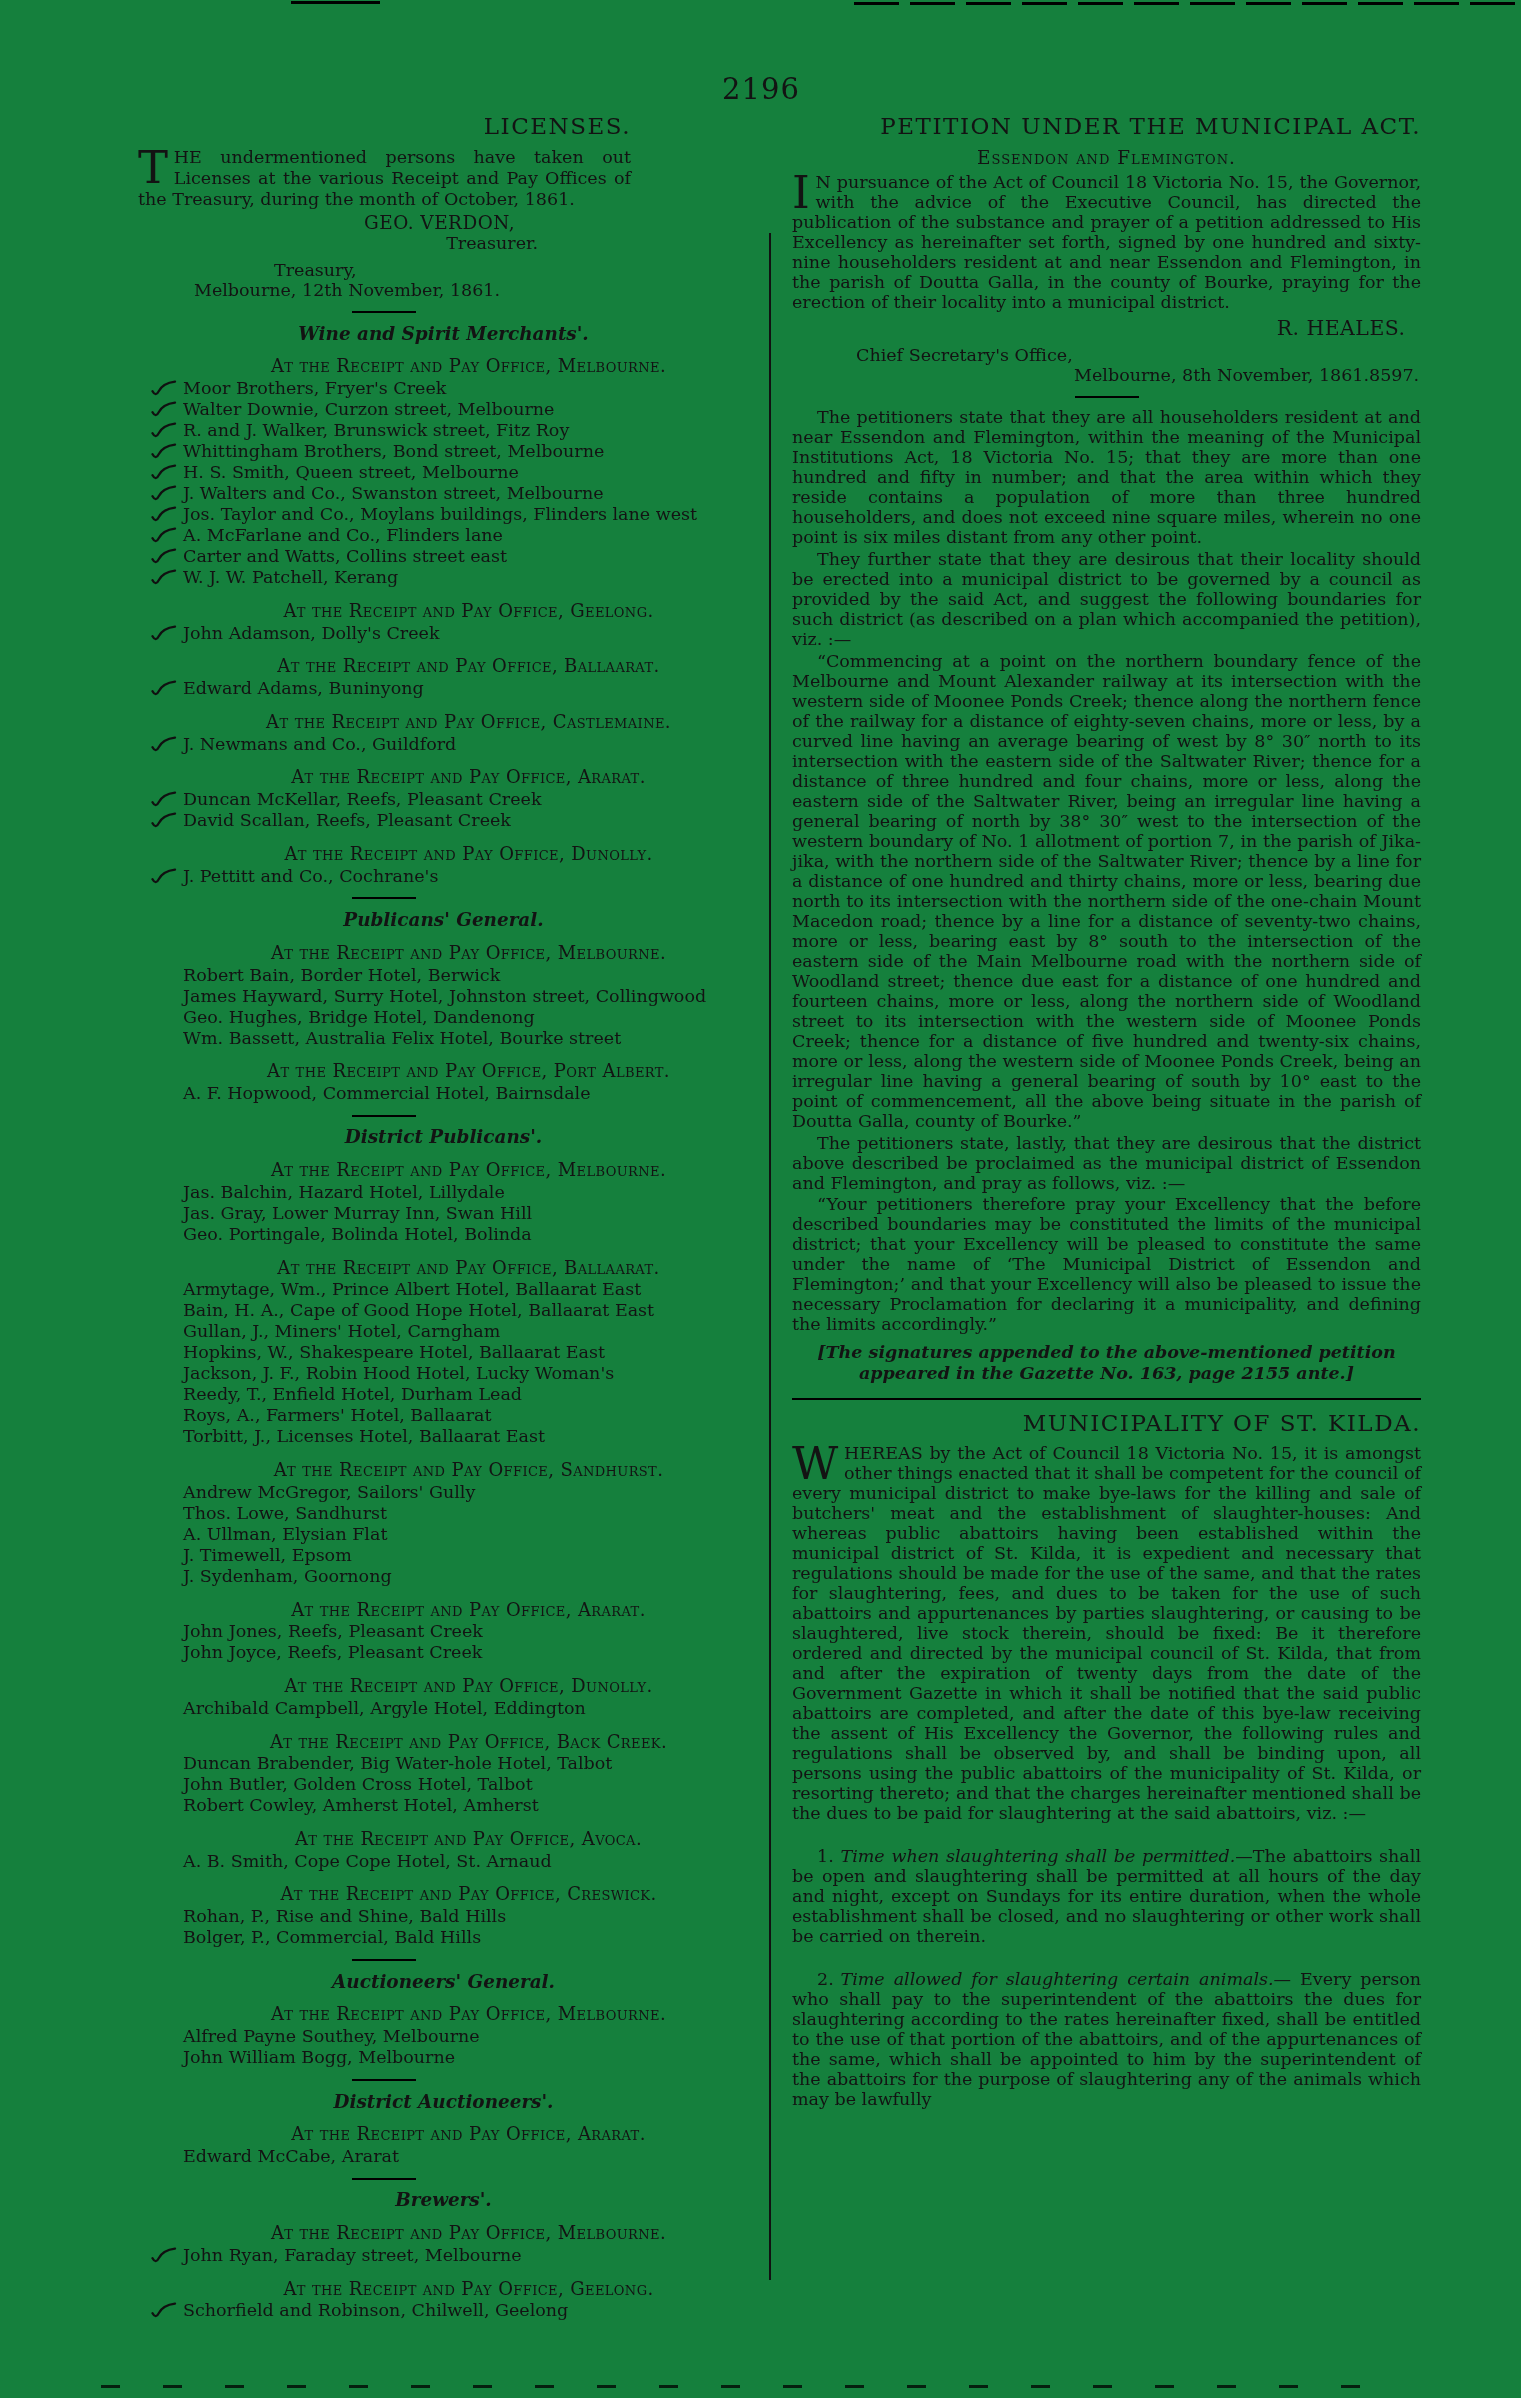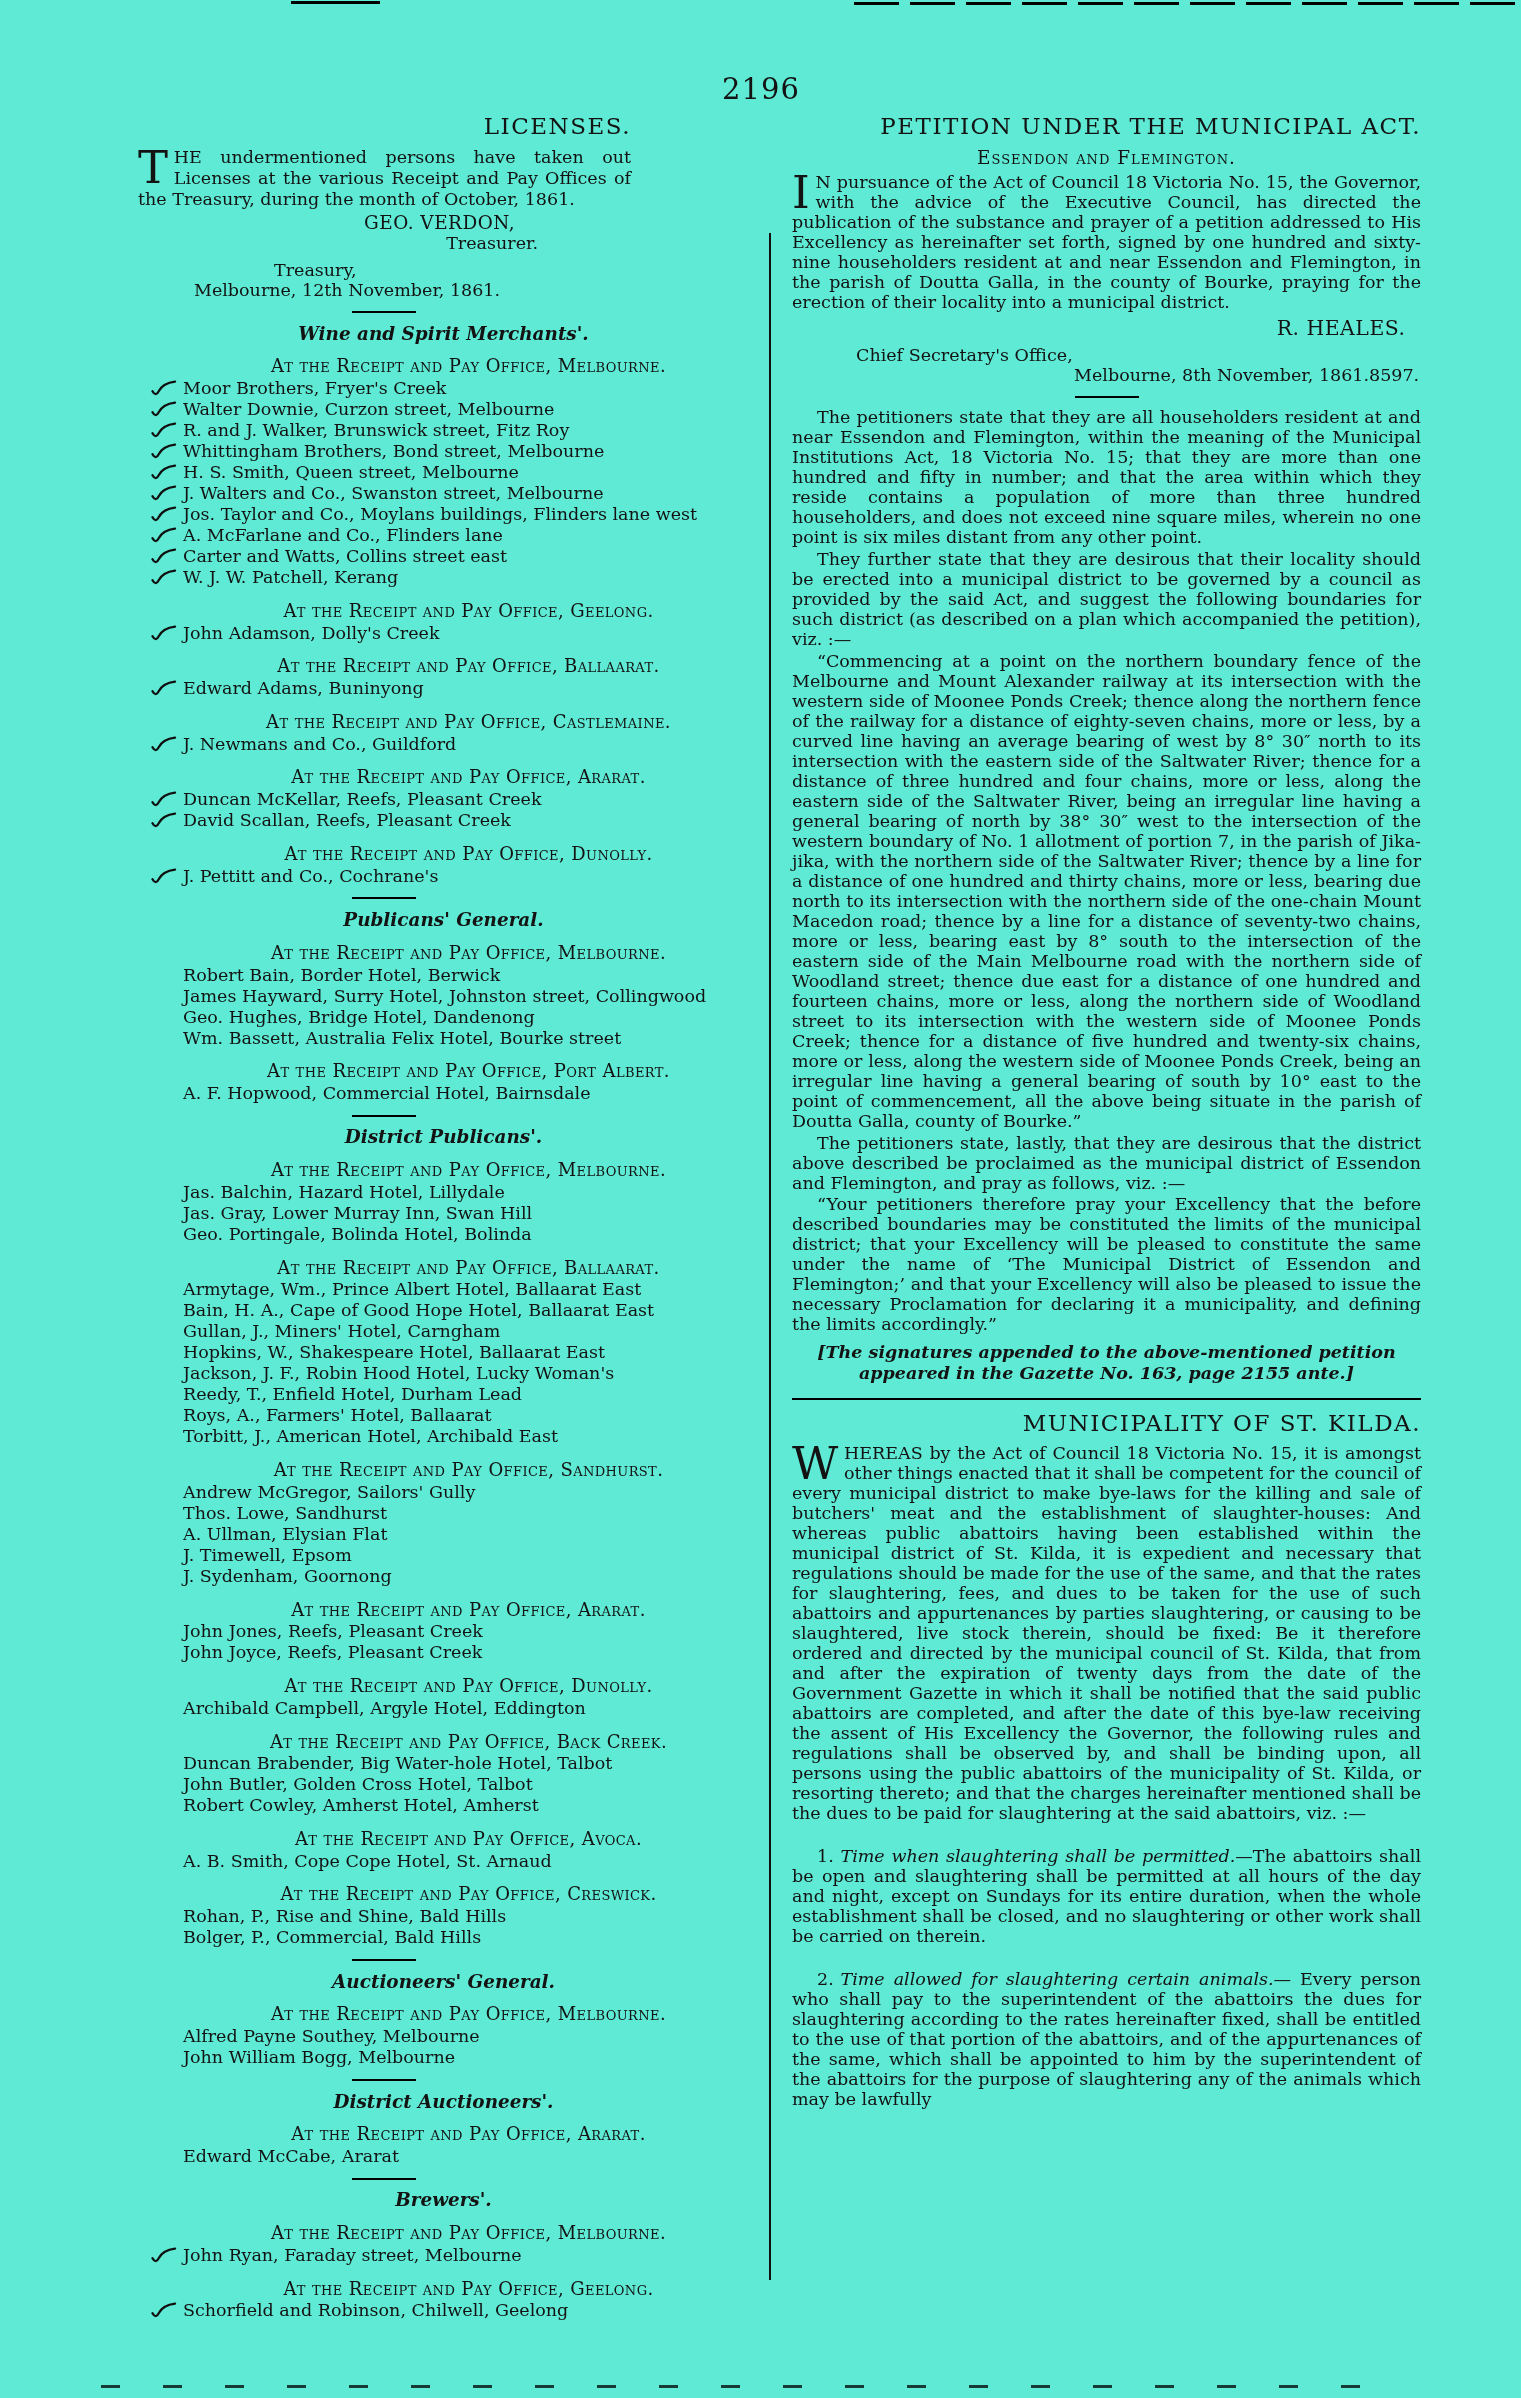--- a/index.html
+++ b/index.html
@@ -1,19 +1,19 @@
 <!DOCTYPE html>
 <html><head>
 <meta charset="utf-8">
 <title>2196</title>
 <style>
   html,body { margin:0; padding:0; background:#ffffff; }
   .page {
     position:relative; width:1522px; height:2399px; overflow:hidden;
-    background:#5eead4; color:#131313;
+    background:#15803d; color:#131313;
     font-family:"DejaVu Serif","Liberation Serif",serif;
   }
   
   .artifact { position:absolute; background:#000; }
   .artifact.broken-top {
     background:repeating-linear-gradient(90deg,#000 0 45px, transparent 45px 56px);
   }
   .artifact.broken-bottom {
     background:repeating-linear-gradient(90deg,#000 0 19.4px, transparent 19.4px 62px);
     opacity:.75;
@@ -164,21 +164,21 @@
       <div class="entry"><span class="entry-text">Jas. Gray, Lower Murray Inn, Swan Hill</span></div>
       <div class="entry"><span class="entry-text">Geo. Portingale, Bolinda Hotel, Bolinda</span></div>
       <div class="office-header">At the Receipt and Pay Office, Ballaarat.</div>
       <div class="entry"><span class="entry-text">Armytage, Wm., Prince Albert Hotel, Ballaarat East</span></div>
       <div class="entry"><span class="entry-text">Bain, H. A., Cape of Good Hope Hotel, Ballaarat East</span></div>
       <div class="entry"><span class="entry-text">Gullan, J., Miners' Hotel, Carngham</span></div>
       <div class="entry"><span class="entry-text">Hopkins, W., Shakespeare Hotel, Ballaarat East</span></div>
       <div class="entry"><span class="entry-text">Jackson, J. F., Robin Hood Hotel, Lucky Woman's</span></div>
       <div class="entry"><span class="entry-text">Reedy, T., Enfield Hotel, Durham Lead</span></div>
       <div class="entry"><span class="entry-text">Roys, A., Farmers' Hotel, Ballaarat</span></div>
-      <div class="entry"><span class="entry-text">Torbitt, J., American Hotel, Archibald East</span></div>
+      <div class="entry"><span class="entry-text">Torbitt, J., Licenses Hotel, Ballaarat East</span></div>
       <div class="office-header">At the Receipt and Pay Office, Sandhurst.</div>
       <div class="entry"><span class="entry-text">Andrew McGregor, Sailors' Gully</span></div>
       <div class="entry"><span class="entry-text">Thos. Lowe, Sandhurst</span></div>
       <div class="entry"><span class="entry-text">A. Ullman, Elysian Flat</span></div>
       <div class="entry"><span class="entry-text">J. Timewell, Epsom</span></div>
       <div class="entry"><span class="entry-text">J. Sydenham, Goornong</span></div>
       <div class="office-header">At the Receipt and Pay Office, Ararat.</div>
       <div class="entry"><span class="entry-text">John Jones, Reefs, Pleasant Creek</span></div>
       <div class="entry"><span class="entry-text">John Joyce, Reefs, Pleasant Creek</span></div>
       <div class="office-header">At the Receipt and Pay Office, Dunolly.</div>

